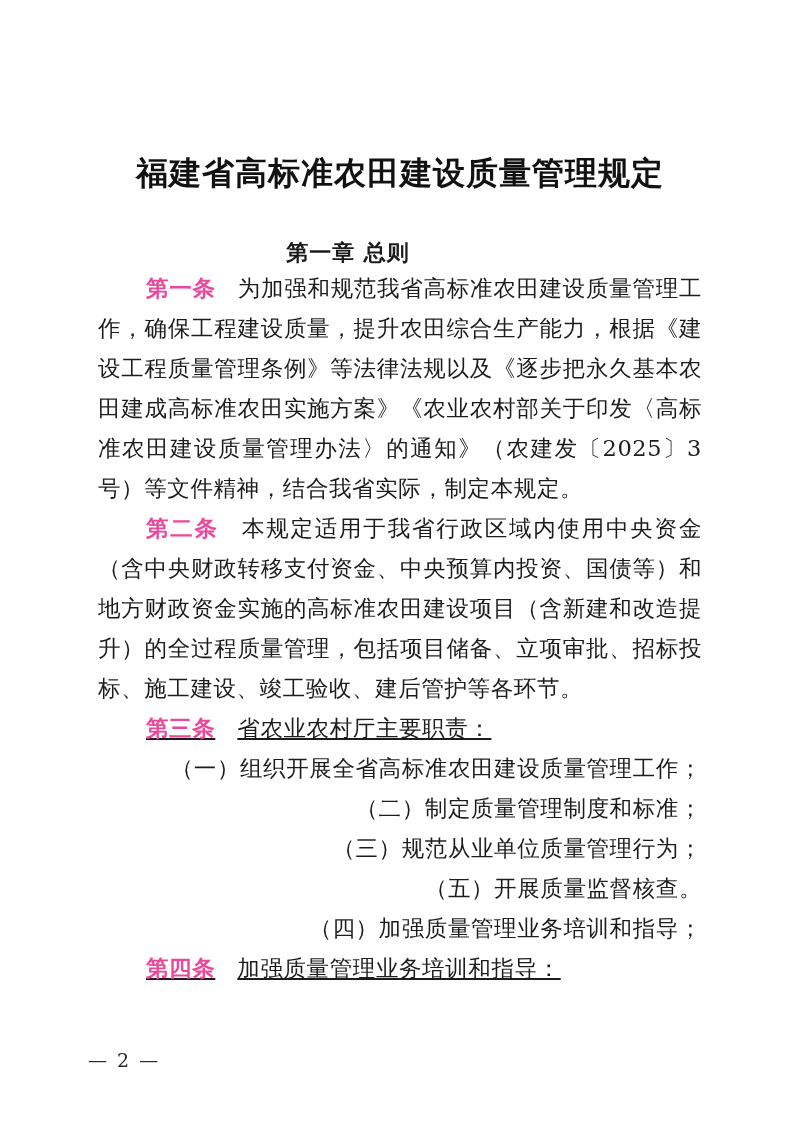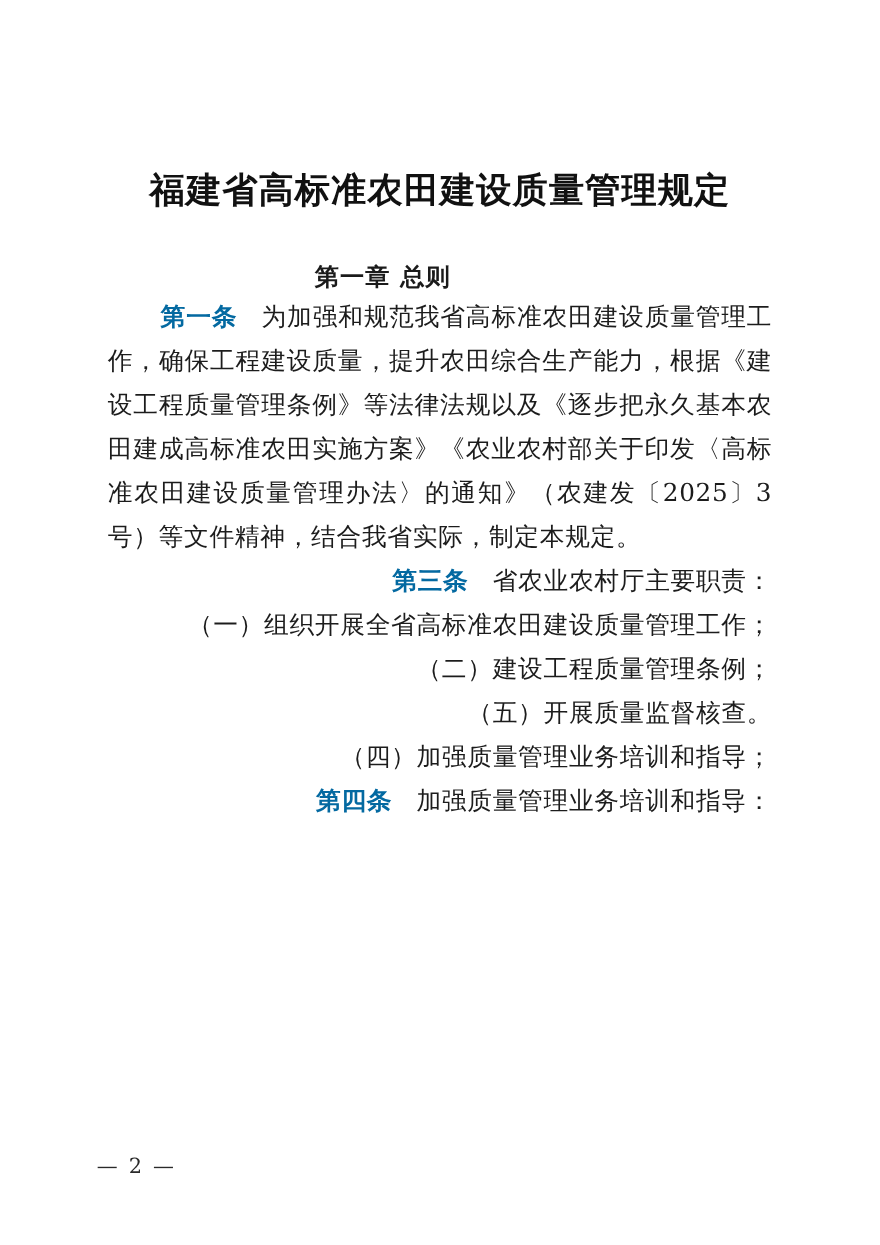--- a/index.html
+++ b/index.html
@@ -69,37 +69,38 @@
     text-justify: inter-character;
     margin: 0;
     text-indent: 48px;
     word-break: break-all;
   }
 
   
   .para .art-label {
     font-weight: 700;
     letter-spacing: 0.6px;
-    color: #0369a1;
+    color: #ec4899;
   }
 
   .para .art-gap {
     display: inline-block;
     width: 22px;
   }
 
   
   .para.item {
     text-indent: 24px;
     text-align: right;
   }
 
   
   .para.short {
-    text-align: right;
+    text-align: left;
+    text-decoration: underline;
   }
 
   
   .page-number {
     position: absolute;
     left: 88px;
     top: 1046px;
     font-family: "DejaVu Serif", "Liberation Serif", serif;
     font-size: 19px;
     line-height: 28px;
@@ -116,27 +117,31 @@
   <h1 class="doc-title">福建省高标准农田建设质量管理规定</h1>
 
   <h2 class="chapter-heading">第一章 总则</h2>
 
   <div class="body-col">
 
     <p class="para">
       <span class="art-label">第一条</span><span class="art-gap"></span><span>为加强和规范我省高标准农田建设质量管理工作，确保工程建设质量，提升农田综合生产能力，根据《建设工程质量管理条例》等法律法规以及《逐步把永久基本农田建成高标准农田实施方案》《农业农村部关于印发〈高标准农田建设质量管理办法〉的通知》（农建发〔2025〕3号）等文件精神，结合我省实际，制定本规定。</span>
     </p>
 
+    <p class="para">
+      <span class="art-label">第二条</span><span class="art-gap"></span><span>本规定适用于我省行政区域内使用中央资金（含中央财政转移支付资金、中央预算内投资、国债等）和地方财政资金实施的高标准农田建设项目（含新建和改造提升）的全过程质量管理，包括项目储备、立项审批、招标投标、施工建设、竣工验收、建后管护等各环节。</span>
+    </p>
 
     <p class="para short">
       <span class="art-label">第三条</span><span class="art-gap"></span><span>省农业农村厅主要职责：</span>
     </p>
 
     <p class="para item">（一）组织开展全省高标准农田建设质量管理工作；</p>
-    <p class="para item">（二）建设工程质量管理条例；</p>
+    <p class="para item">（二）制定质量管理制度和标准；</p>
+    <p class="para item">（三）规范从业单位质量管理行为；</p>
     <p class="para item">（五）开展质量监督核查。</p>
     <p class="para item">（四）加强质量管理业务培训和指导；</p>
 
     <p class="para short">
       <span class="art-label">第四条</span><span class="art-gap"></span><span>加强质量管理业务培训和指导：</span>
     </p>
 
   </div>
 
   <div class="page-number">— 2 —</div>

